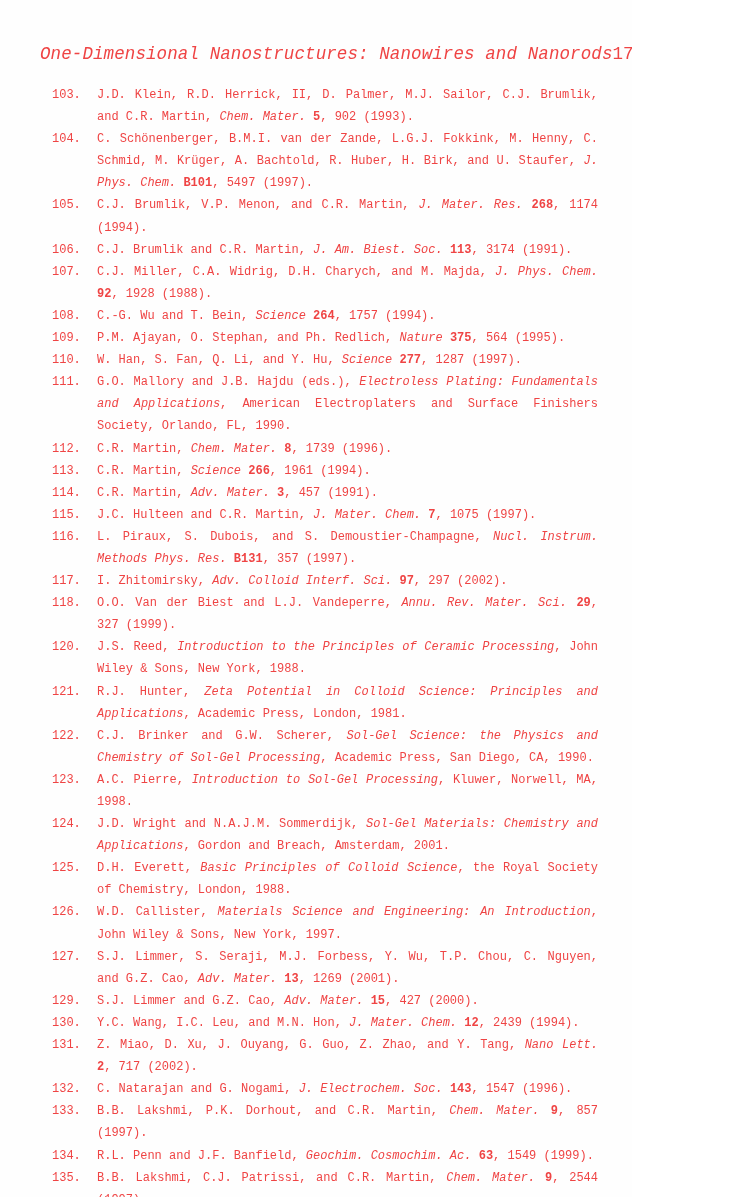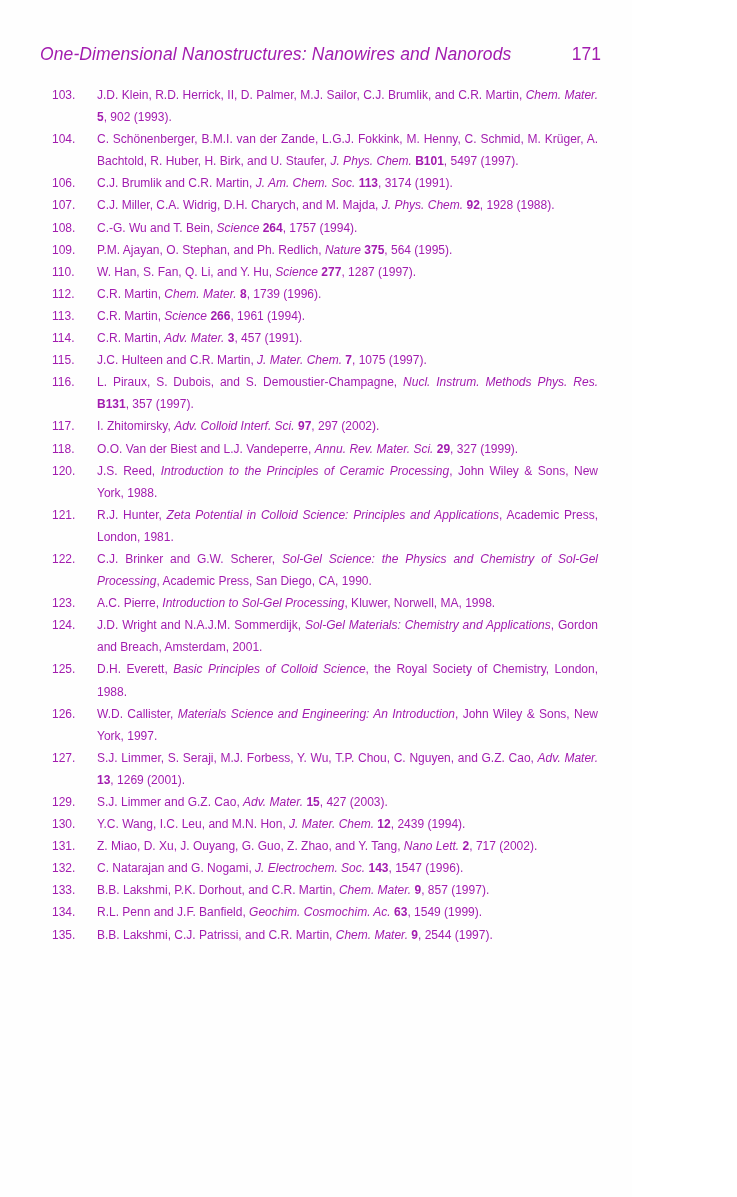--- a/index.html
+++ b/index.html
@@ -6,22 +6,22 @@
     margin: 0;
     padding: 0;
     background: #ffffff;
   }
   .page {
     position: relative;
     width: 632px;
     height: 1197px;
     background: #fefefe;
     overflow: hidden;
-    font-family: Liberation Sans, sans-serif;
-    color: #a21caf;
+    font-family: Liberation Mono, monospace;
+    color: #ef4444;
   }
   .header {
     position: absolute;
     left: 40px;
     right: 31px;
     top: 44px;
     display: flex;
     justify-content: space-between;
     align-items: baseline;
     font-size: 17.5px;
@@ -63,41 +63,43 @@
 <body>
 
 <div class="page">
   <div class="header">
     <span class="running-title">One-Dimensional Nanostructures: Nanowires and Nanorods</span>
     <span class="page-number">171</span>
   </div>
   <div class="refs" id="refs">
       <div class="ref"><span class="ref-num">103.</span><span class="ref-body"><span class="seg-n">J.D. Klein, R.D. Herrick, II, D. Palmer, M.J. Sailor, C.J. Brumlik, and C.R. Martin, </span><span class="seg-i">Chem. Mater.</span><span class="seg-n"> </span><span class="seg-b">5</span><span class="seg-n">, 902 (1993).</span></span></div>
       <div class="ref"><span class="ref-num">104.</span><span class="ref-body"><span class="seg-n">C. Schönenberger, B.M.I. van der Zande, L.G.J. Fokkink, M. Henny, C. Schmid, M. Krüger, A. Bachtold, R. Huber, H. Birk, and U. Staufer, </span><span class="seg-i">J. Phys. Chem.</span><span class="seg-n"> </span><span class="seg-b">B101</span><span class="seg-n">, 5497 (1997).</span></span></div>
-      <div class="ref"><span class="ref-num">106.</span><span class="ref-body"><span class="seg-n">C.J. Brumlik and C.R. Martin, </span><span class="seg-i">J. Am. Chem. Soc.</span><span class="seg-n"> </span><span class="seg-b">113</span><span class="seg-n">, 3174 (1991).</span></span></div>
+      <div class="ref"><span class="ref-num">105.</span><span class="ref-body"><span class="seg-n">C.J. Brumlik, V.P. Menon, and C.R. Martin, </span><span class="seg-i">J. Mater. Res.</span><span class="seg-n"> </span><span class="seg-b">268</span><span class="seg-n">, 1174 (1994).</span></span></div>
+      <div class="ref"><span class="ref-num">106.</span><span class="ref-body"><span class="seg-n">C.J. Brumlik and C.R. Martin, </span><span class="seg-i">J. Am. Biest. Soc.</span><span class="seg-n"> </span><span class="seg-b">113</span><span class="seg-n">, 3174 (1991).</span></span></div>
       <div class="ref"><span class="ref-num">107.</span><span class="ref-body"><span class="seg-n">C.J. Miller, C.A. Widrig, D.H. Charych, and M. Majda, </span><span class="seg-i">J. Phys. Chem.</span><span class="seg-n"> </span><span class="seg-b">92</span><span class="seg-n">, 1928 (1988).</span></span></div>
       <div class="ref"><span class="ref-num">108.</span><span class="ref-body"><span class="seg-n">C.-G. Wu and T. Bein, </span><span class="seg-i">Science</span><span class="seg-n"> </span><span class="seg-b">264</span><span class="seg-n">, 1757 (1994).</span></span></div>
       <div class="ref"><span class="ref-num">109.</span><span class="ref-body"><span class="seg-n">P.M. Ajayan, O. Stephan, and Ph. Redlich, </span><span class="seg-i">Nature</span><span class="seg-n"> </span><span class="seg-b">375</span><span class="seg-n">, 564 (1995).</span></span></div>
       <div class="ref"><span class="ref-num">110.</span><span class="ref-body"><span class="seg-n">W. Han, S. Fan, Q. Li, and Y. Hu, </span><span class="seg-i">Science</span><span class="seg-n"> </span><span class="seg-b">277</span><span class="seg-n">, 1287 (1997).</span></span></div>
+      <div class="ref"><span class="ref-num">111.</span><span class="ref-body"><span class="seg-n">G.O. Mallory and J.B. Hajdu (eds.), </span><span class="seg-i">Electroless Plating: Fundamentals and Applications</span><span class="seg-n">, American Electroplaters and Surface Finishers Society, Orlando, FL, 1990.</span></span></div>
       <div class="ref"><span class="ref-num">112.</span><span class="ref-body"><span class="seg-n">C.R. Martin, </span><span class="seg-i">Chem. Mater.</span><span class="seg-n"> </span><span class="seg-b">8</span><span class="seg-n">, 1739 (1996).</span></span></div>
       <div class="ref"><span class="ref-num">113.</span><span class="ref-body"><span class="seg-n">C.R. Martin, </span><span class="seg-i">Science</span><span class="seg-n"> </span><span class="seg-b">266</span><span class="seg-n">, 1961 (1994).</span></span></div>
       <div class="ref"><span class="ref-num">114.</span><span class="ref-body"><span class="seg-n">C.R. Martin, </span><span class="seg-i">Adv. Mater.</span><span class="seg-n"> </span><span class="seg-b">3</span><span class="seg-n">, 457 (1991).</span></span></div>
       <div class="ref"><span class="ref-num">115.</span><span class="ref-body"><span class="seg-n">J.C. Hulteen and C.R. Martin, </span><span class="seg-i">J. Mater. Chem.</span><span class="seg-n"> </span><span class="seg-b">7</span><span class="seg-n">, 1075 (1997).</span></span></div>
       <div class="ref"><span class="ref-num">116.</span><span class="ref-body"><span class="seg-n">L. Piraux, S. Dubois, and S. Demoustier-Champagne, </span><span class="seg-i">Nucl. Instrum. Methods Phys. Res.</span><span class="seg-n"> </span><span class="seg-b">B131</span><span class="seg-n">, 357 (1997).</span></span></div>
       <div class="ref"><span class="ref-num">117.</span><span class="ref-body"><span class="seg-n">I. Zhitomirsky, </span><span class="seg-i">Adv. Colloid Interf. Sci.</span><span class="seg-n"> </span><span class="seg-b">97</span><span class="seg-n">, 297 (2002).</span></span></div>
       <div class="ref"><span class="ref-num">118.</span><span class="ref-body"><span class="seg-n">O.O. Van der Biest and L.J. Vandeperre, </span><span class="seg-i">Annu. Rev. Mater. Sci.</span><span class="seg-n"> </span><span class="seg-b">29</span><span class="seg-n">, 327 (1999).</span></span></div>
       <div class="ref"><span class="ref-num">120.</span><span class="ref-body"><span class="seg-n">J.S. Reed, </span><span class="seg-i">Introduction to the Principles of Ceramic Processing</span><span class="seg-n">, John Wiley &amp; Sons, New York, 1988.</span></span></div>
       <div class="ref"><span class="ref-num">121.</span><span class="ref-body"><span class="seg-n">R.J. Hunter, </span><span class="seg-i">Zeta Potential in Colloid Science: Principles and Applications</span><span class="seg-n">, Academic Press, London, 1981.</span></span></div>
       <div class="ref"><span class="ref-num">122.</span><span class="ref-body"><span class="seg-n">C.J. Brinker and G.W. Scherer, </span><span class="seg-i">Sol-Gel Science: the Physics and Chemistry of Sol-Gel Processing</span><span class="seg-n">, Academic Press, San Diego, CA, 1990.</span></span></div>
       <div class="ref"><span class="ref-num">123.</span><span class="ref-body"><span class="seg-n">A.C. Pierre, </span><span class="seg-i">Introduction to Sol-Gel Processing</span><span class="seg-n">, Kluwer, Norwell, MA, 1998.</span></span></div>
       <div class="ref"><span class="ref-num">124.</span><span class="ref-body"><span class="seg-n">J.D. Wright and N.A.J.M. Sommerdijk, </span><span class="seg-i">Sol-Gel Materials: Chemistry and Applications</span><span class="seg-n">, Gordon and Breach, Amsterdam, 2001.</span></span></div>
       <div class="ref"><span class="ref-num">125.</span><span class="ref-body"><span class="seg-n">D.H. Everett, </span><span class="seg-i">Basic Principles of Colloid Science</span><span class="seg-n">, the Royal Society of Chemistry, London, 1988.</span></span></div>
       <div class="ref"><span class="ref-num">126.</span><span class="ref-body"><span class="seg-n">W.D. Callister, </span><span class="seg-i">Materials Science and Engineering: An Introduction</span><span class="seg-n">, John Wiley &amp; Sons, New York, 1997.</span></span></div>
       <div class="ref"><span class="ref-num">127.</span><span class="ref-body"><span class="seg-n">S.J. Limmer, S. Seraji, M.J. Forbess, Y. Wu, T.P. Chou, C. Nguyen, and G.Z. Cao, </span><span class="seg-i">Adv. Mater.</span><span class="seg-n"> </span><span class="seg-b">13</span><span class="seg-n">, 1269 (2001).</span></span></div>
-      <div class="ref"><span class="ref-num">129.</span><span class="ref-body"><span class="seg-n">S.J. Limmer and G.Z. Cao, </span><span class="seg-i">Adv. Mater.</span><span class="seg-n"> </span><span class="seg-b">15</span><span class="seg-n">, 427 (2003).</span></span></div>
+      <div class="ref"><span class="ref-num">129.</span><span class="ref-body"><span class="seg-n">S.J. Limmer and G.Z. Cao, </span><span class="seg-i">Adv. Mater.</span><span class="seg-n"> </span><span class="seg-b">15</span><span class="seg-n">, 427 (2000).</span></span></div>
       <div class="ref"><span class="ref-num">130.</span><span class="ref-body"><span class="seg-n">Y.C. Wang, I.C. Leu, and M.N. Hon, </span><span class="seg-i">J. Mater. Chem.</span><span class="seg-n"> </span><span class="seg-b">12</span><span class="seg-n">, 2439 (1994).</span></span></div>
       <div class="ref"><span class="ref-num">131.</span><span class="ref-body"><span class="seg-n">Z. Miao, D. Xu, J. Ouyang, G. Guo, Z. Zhao, and Y. Tang, </span><span class="seg-i">Nano Lett.</span><span class="seg-n"> </span><span class="seg-b">2</span><span class="seg-n">, 717 (2002).</span></span></div>
       <div class="ref"><span class="ref-num">132.</span><span class="ref-body"><span class="seg-n">C. Natarajan and G. Nogami, </span><span class="seg-i">J. Electrochem. Soc.</span><span class="seg-n"> </span><span class="seg-b">143</span><span class="seg-n">, 1547 (1996).</span></span></div>
       <div class="ref"><span class="ref-num">133.</span><span class="ref-body"><span class="seg-n">B.B. Lakshmi, P.K. Dorhout, and C.R. Martin, </span><span class="seg-i">Chem. Mater.</span><span class="seg-n"> </span><span class="seg-b">9</span><span class="seg-n">, 857 (1997).</span></span></div>
       <div class="ref"><span class="ref-num">134.</span><span class="ref-body"><span class="seg-n">R.L. Penn and J.F. Banfield, </span><span class="seg-i">Geochim. Cosmochim. Ac.</span><span class="seg-n"> </span><span class="seg-b">63</span><span class="seg-n">, 1549 (1999).</span></span></div>
       <div class="ref"><span class="ref-num">135.</span><span class="ref-body"><span class="seg-n">B.B. Lakshmi, C.J. Patrissi, and C.R. Martin, </span><span class="seg-i">Chem. Mater.</span><span class="seg-n"> </span><span class="seg-b">9</span><span class="seg-n">, 2544 (1997).</span></span></div>
     </div>
 </div>
 
 </body></html>

